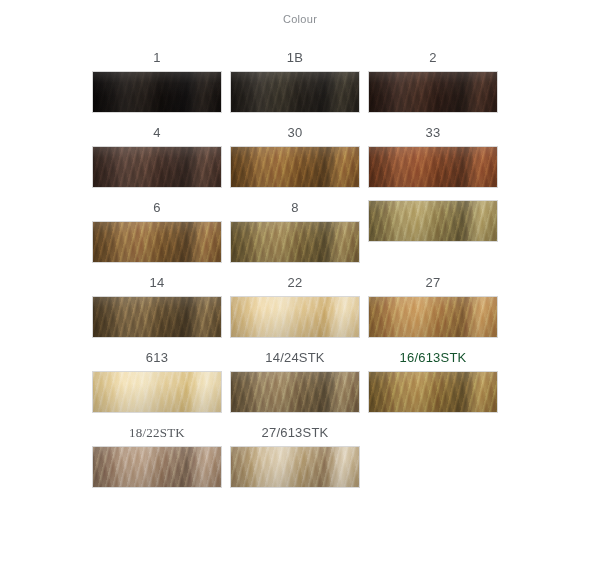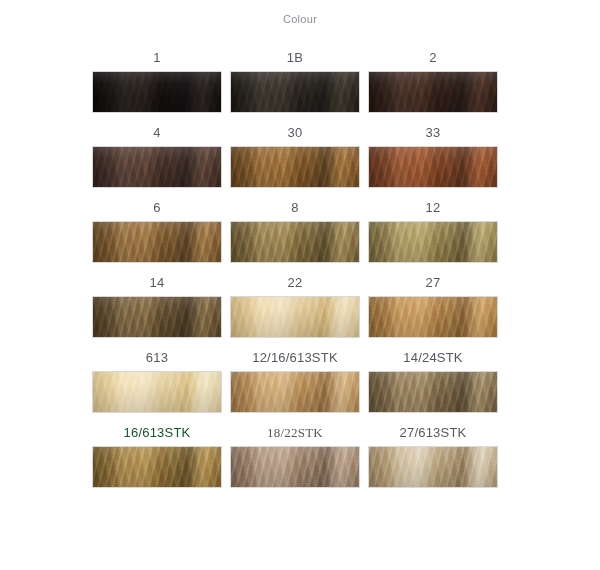--- a/index.html
+++ b/index.html
@@ -184,21 +184,20 @@
         </div>
       </div>
       <div class="swatch-cell">
         <span class="swatch-label" style="color: rgb(85, 89, 94);">8</span>
         <div class="swatch-chip" style="background-color: rgb(141, 119, 68); background-image: linear-gradient(97deg, rgb(95, 79, 42) 0%, rgb(141, 119, 68) 18%, rgb(171, 147, 92) 38%, rgb(141, 119, 68) 55%, rgb(95, 79, 42) 72%, rgb(171, 147, 92) 86%, rgb(141, 119, 68) 100%); border-color: rgb(216, 216, 216);">
           <div class="fibre"></div>
           <div class="sheen"></div>
         </div>
       </div>
       <div class="swatch-cell">
-        <span class="swatch-label" style="color: rgb(85, 89, 94);">12</span>
         <div class="swatch-chip" style="background-color: rgb(160, 142, 86); background-image: linear-gradient(97deg, rgb(111, 96, 54) 0%, rgb(160, 142, 86) 18%, rgb(192, 174, 115) 38%, rgb(160, 142, 86) 55%, rgb(111, 96, 54) 72%, rgb(192, 174, 115) 86%, rgb(160, 142, 86) 100%); border-color: rgb(216, 216, 216);">
           <div class="fibre"></div>
           <div class="sheen"></div>
         </div>
       </div>
       <div class="swatch-cell">
         <span class="swatch-label" style="color: rgb(85, 89, 94);">14</span>
         <div class="swatch-chip" style="background-color: rgb(109, 86, 52); background-image: linear-gradient(97deg, rgb(69, 53, 30) 0%, rgb(109, 86, 52) 18%, rgb(139, 113, 72) 38%, rgb(109, 86, 52) 55%, rgb(69, 53, 30) 72%, rgb(139, 113, 72) 86%, rgb(109, 86, 52) 100%); border-color: rgb(216, 216, 216);">
           <div class="fibre"></div>
           <div class="sheen"></div>
@@ -219,27 +218,20 @@
         </div>
       </div>
       <div class="swatch-cell">
         <span class="swatch-label" style="color: rgb(85, 89, 94);">613</span>
         <div class="swatch-chip" style="background-color: rgb(240, 220, 173); background-image: linear-gradient(97deg, rgb(220, 195, 136) 0%, rgb(240, 220, 173) 18%, rgb(250, 237, 203) 38%, rgb(240, 220, 173) 55%, rgb(220, 195, 136) 72%, rgb(250, 237, 203) 86%, rgb(240, 220, 173) 100%); border-color: rgb(216, 216, 216);">
           <div class="fibre"></div>
           <div class="sheen"></div>
         </div>
       </div>
       <div class="swatch-cell">
-        <span class="swatch-label" style="color: rgb(85, 89, 94);">12/16/613STK</span>
-        <div class="swatch-chip" style="background-color: rgb(197, 155, 98); background-image: linear-gradient(97deg, rgb(156, 117, 67) 0%, rgb(197, 155, 98) 18%, rgb(224, 189, 139) 38%, rgb(197, 155, 98) 55%, rgb(156, 117, 67) 72%, rgb(224, 189, 139) 86%, rgb(197, 155, 98) 100%); border-color: rgb(216, 216, 216);">
-          <div class="fibre"></div>
-          <div class="sheen"></div>
-        </div>
-      </div>
-      <div class="swatch-cell">
         <span class="swatch-label" style="color: rgb(85, 89, 94);">14/24STK</span>
         <div class="swatch-chip" style="background-color: rgb(138, 116, 80); background-image: linear-gradient(97deg, rgb(95, 78, 51) 0%, rgb(138, 116, 80) 18%, rgb(168, 145, 105) 38%, rgb(138, 116, 80) 55%, rgb(95, 78, 51) 72%, rgb(168, 145, 105) 86%, rgb(138, 116, 80) 100%); border-color: rgb(216, 216, 216);">
           <div class="fibre"></div>
           <div class="sheen"></div>
         </div>
       </div>
       <div class="swatch-cell">
         <span class="swatch-label" style="color: #14532d;">16/613STK</span>
         <div class="swatch-chip" style="background-color: rgb(155, 123, 62); background-image: linear-gradient(97deg, rgb(107, 83, 38) 0%, rgb(155, 123, 62) 18%, rgb(189, 155, 87) 38%, rgb(155, 123, 62) 55%, rgb(107, 83, 38) 72%, rgb(189, 155, 87) 86%, rgb(155, 123, 62) 100%); border-color: rgb(216, 216, 216);">
           <div class="fibre"></div>

